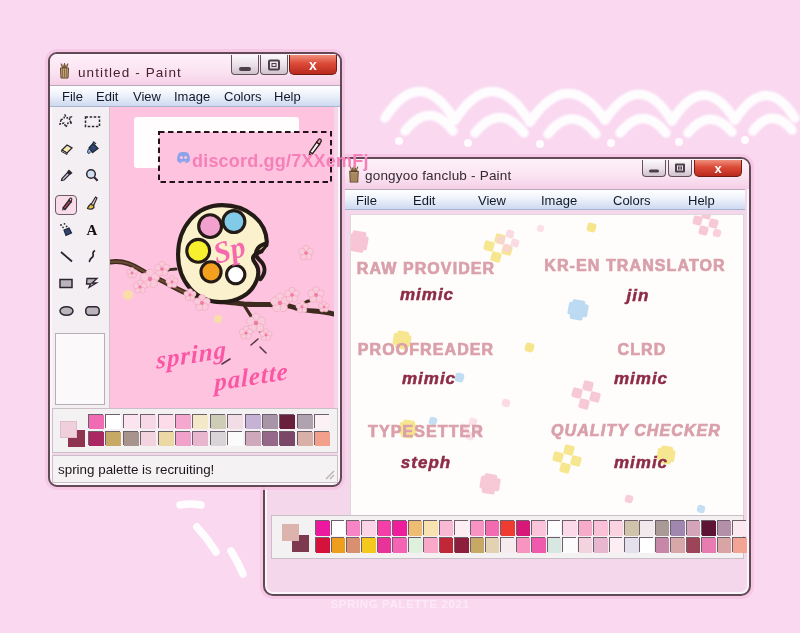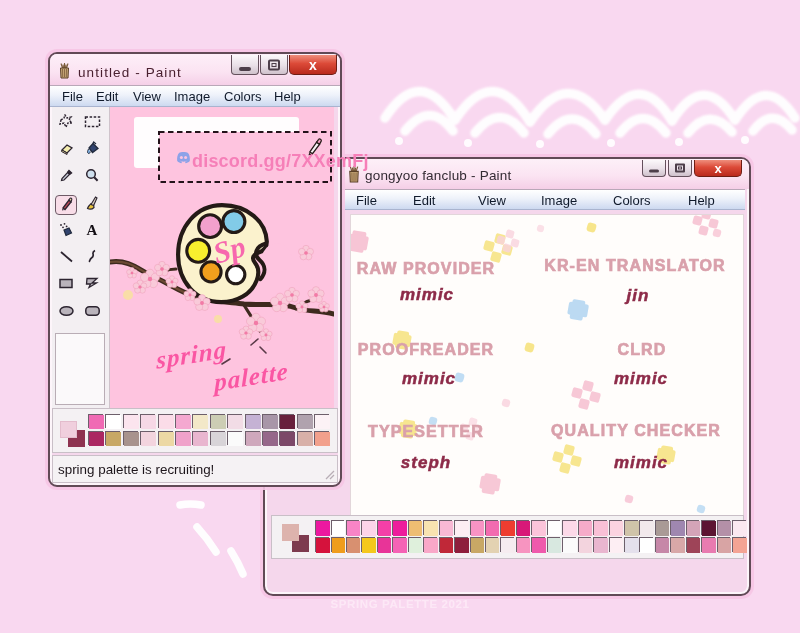--- a/index.html
+++ b/index.html
@@ -146,21 +146,21 @@
       <div class="role" style="left:75px;top:45px;">RAW PROVIDER</div>
       <div class="rname" style="left:76px;top:70px;">mimic</div>
       <div class="role" style="left:284px;top:42px;">KR-EN TRANSLATOR</div>
       <div class="rname" style="left:287px;top:71px;">jin</div>
       <div class="role" style="left:75px;top:126px;">PROOFREADER</div>
       <div class="rname" style="left:78px;top:154px;">mimic</div>
       <div class="role" style="left:291px;top:126px;">CLRD</div>
       <div class="rname" style="left:290px;top:154px;">mimic</div>
       <div class="role" style="left:75px;top:208px;">TYPESETTER</div>
       <div class="rname" style="left:75px;top:238px;">steph</div>
-      <div class="role" style="left:285px;top:207px;">QUALITY CHECKER</div>
+      <div class="role" style="left:285px;top:207px;font-style:italic;">QUALITY CHECKER</div>
       <div class="rname" style="left:290px;top:238px;">mimic</div>
     </div>
 
   <div class="palpanel" id="palR" style="left:6px;top:356px;width:473px;height:44px;">
       <div class="abs" style="left:10px;top:8px;width:17px;height:17px;background:#ddb3ad;z-index:2;"></div>
       <div class="abs" style="left:20px;top:19px;width:17px;height:17px;background:#7d3a4e;z-index:1;"></div>
       <div class="cell" style="left:44.0px;top:5px;width:13.5px;height:15px;background:#ec18a0;"></div>
       <div class="cell" style="left:44.0px;top:22px;width:13.5px;height:15px;background:#d5123c;"></div>
       <div class="cell" style="left:59.5px;top:5px;width:13.5px;height:15px;background:#ffffff;"></div>
       <div class="cell" style="left:59.5px;top:22px;width:13.5px;height:15px;background:#ef9d1c;"></div>

